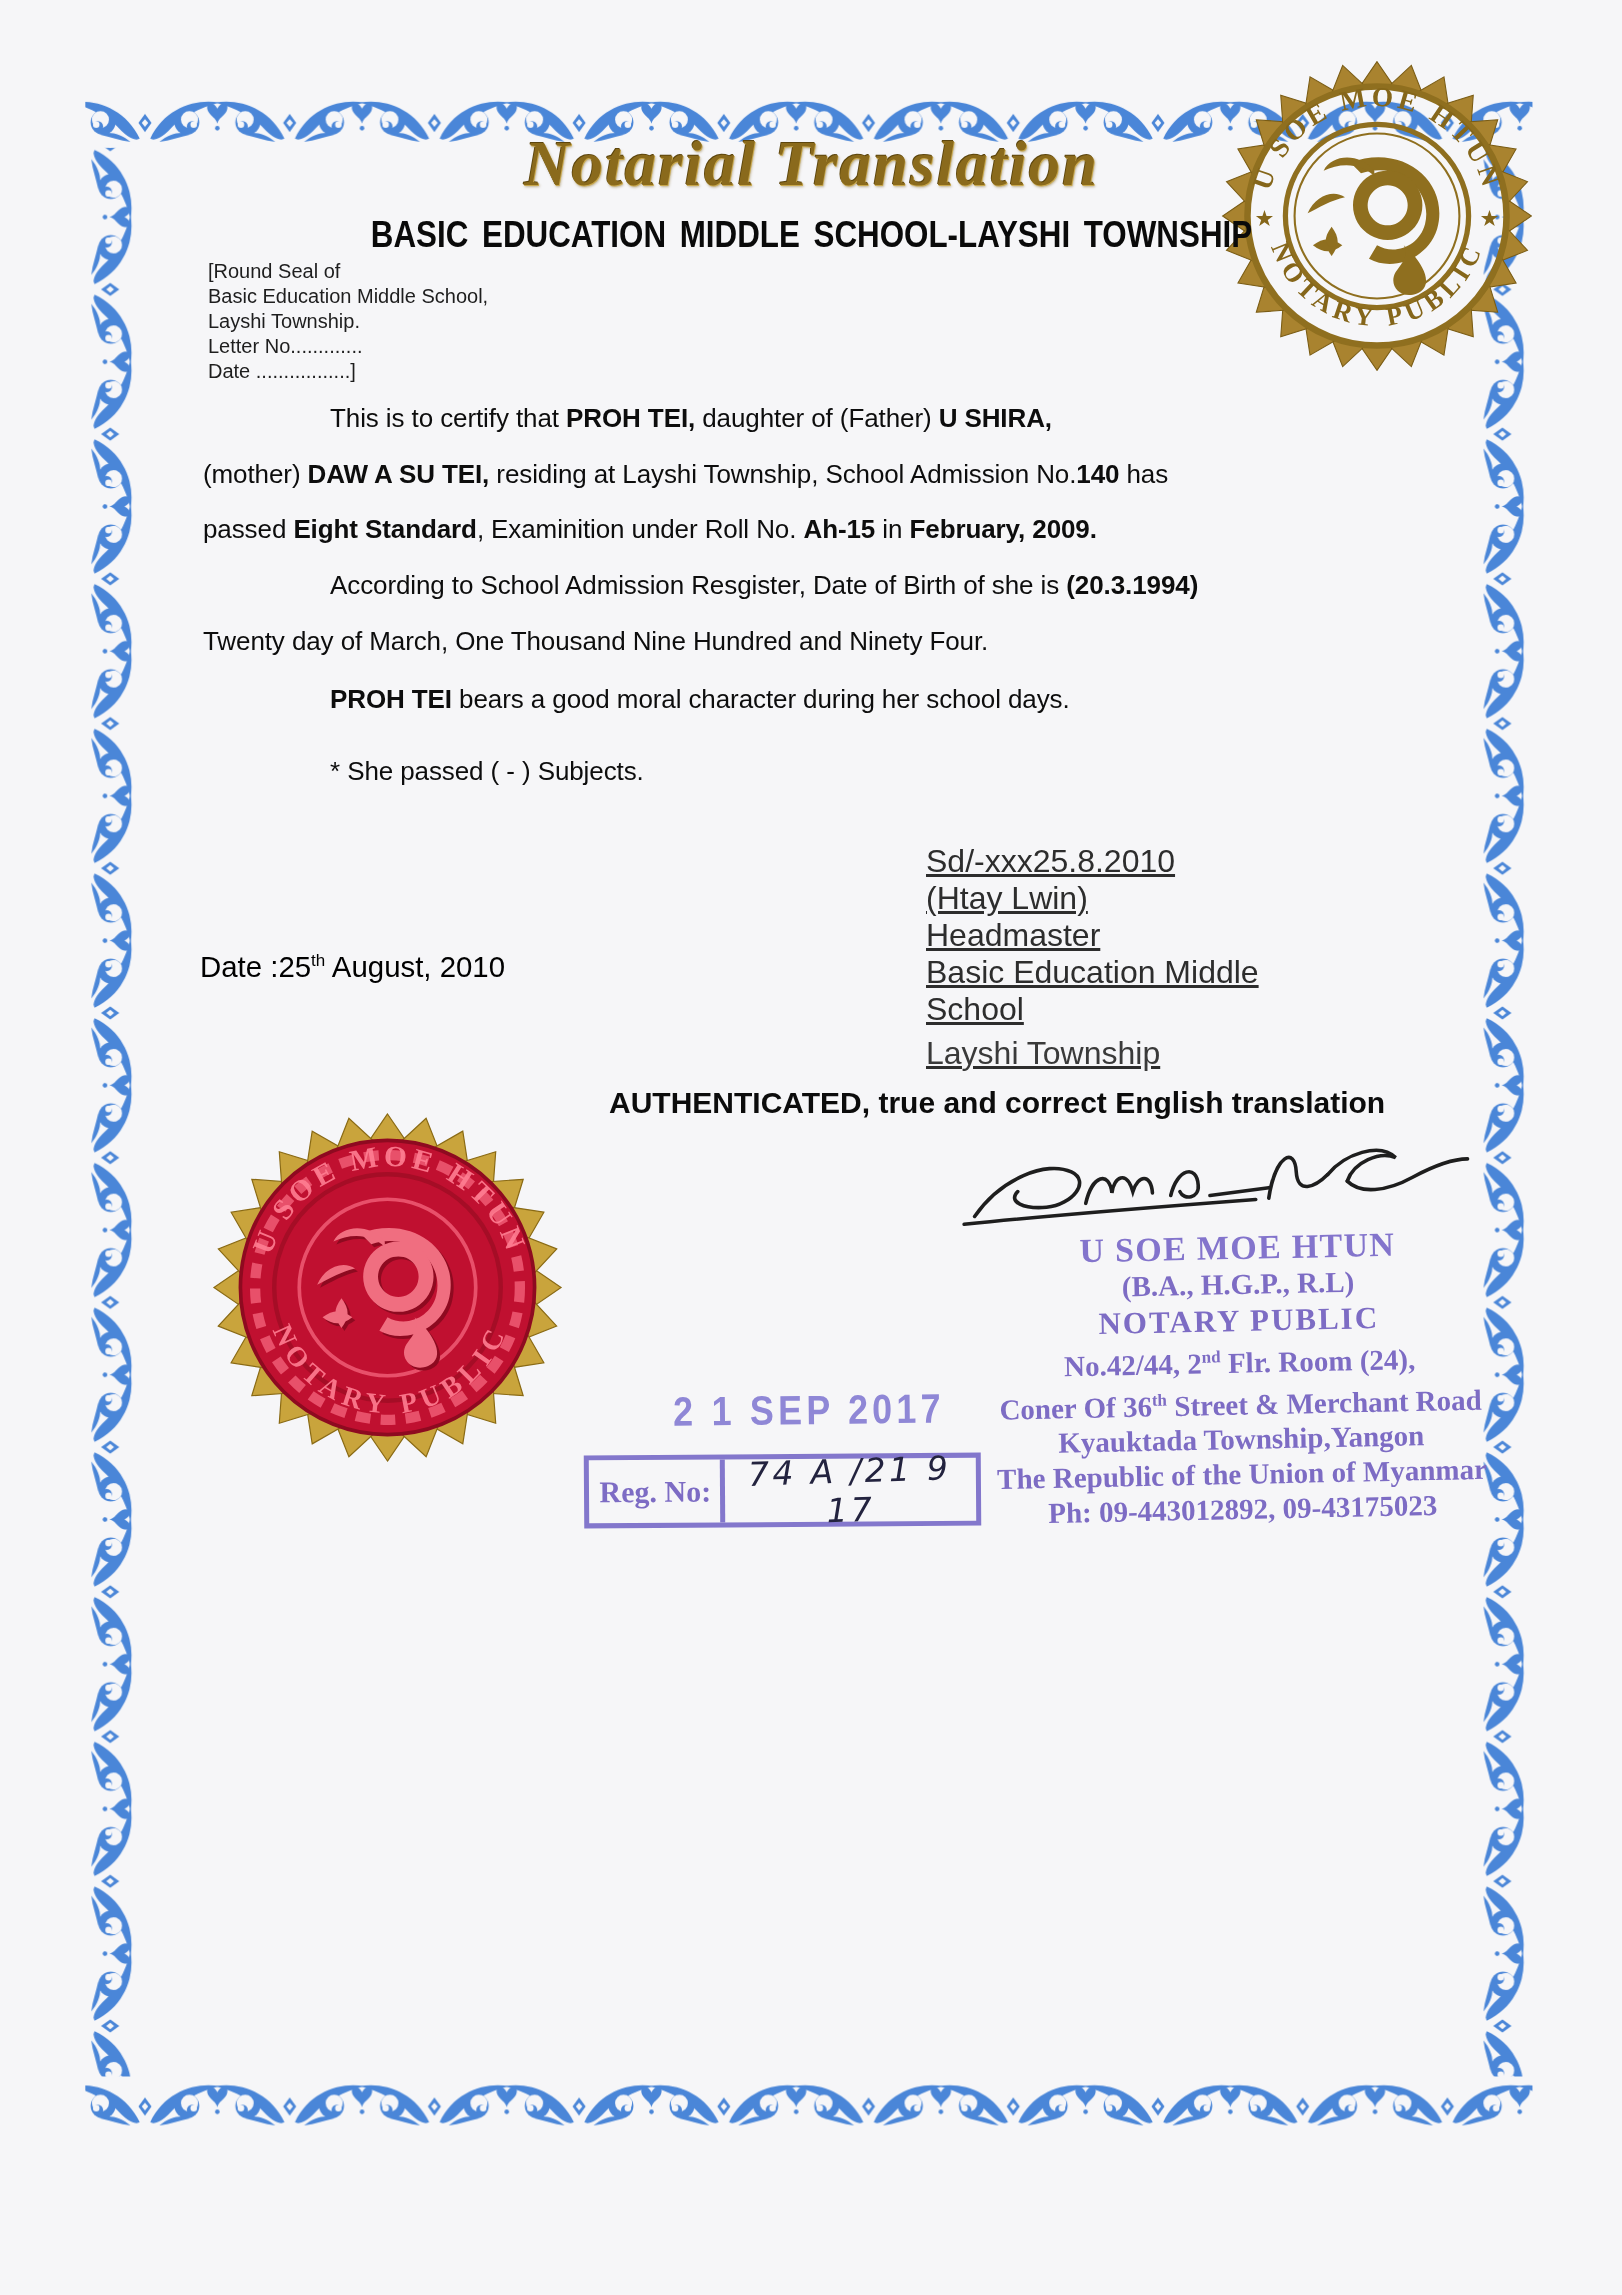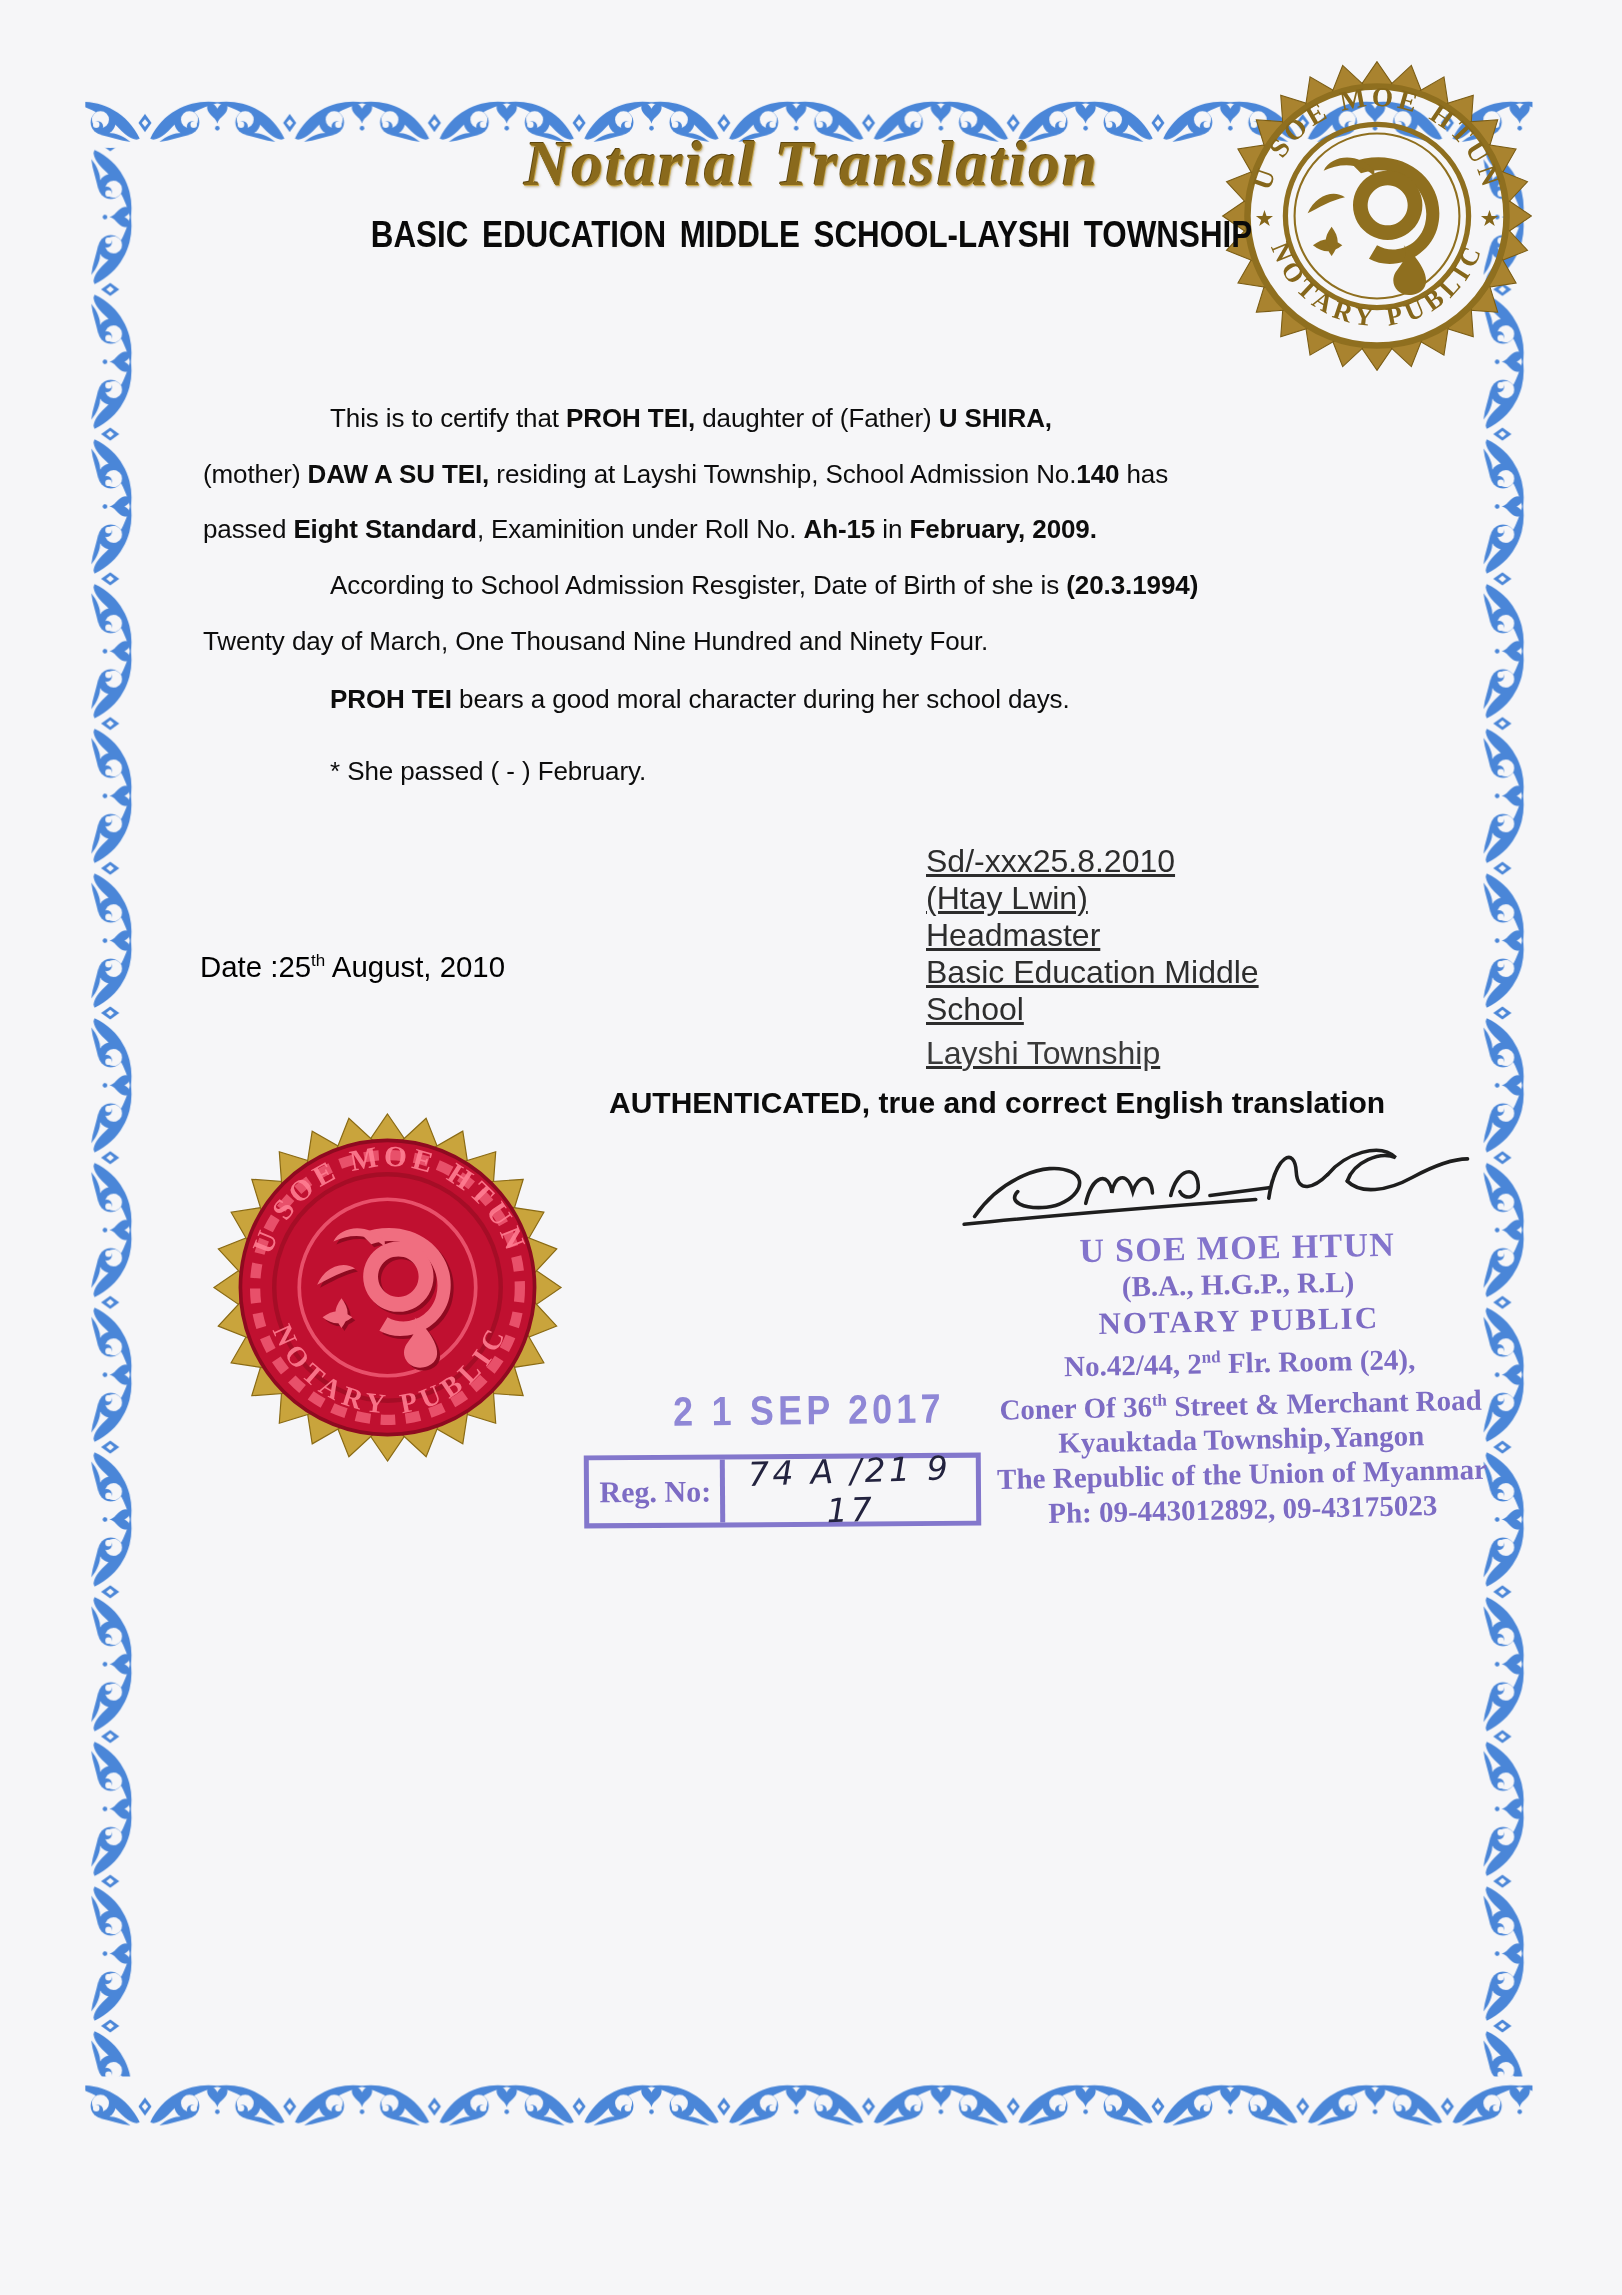--- a/index.html
+++ b/index.html
@@ -146,20 +146,27 @@
     </text>
     <text font-family="Liberation Serif, serif" font-weight="700" font-size="20" letter-spacing="4" fill="#85661a">
       <textPath href="#arcBot" startOffset="50%" text-anchor="middle">NOTARY PUBLIC</textPath>
     </text>
     <text x="-86" y="8" text-anchor="middle" font-family="DejaVu Sans, sans-serif" font-size="17" fill="#85661a">★</text>
     <text x="86" y="8" text-anchor="middle" font-family="DejaVu Sans, sans-serif" font-size="17" fill="#85661a">★</text>
   </svg>
 
   <div class="abs school-header">BASIC EDUCATION MIDDLE SCHOOL-LAYSHI TOWNSHIP</div>
 
+  <div class="abs seal-note">
+    <div>[Round Seal of</div>
+    <div>Basic Education Middle School,</div>
+    <div>Layshi Township.</div>
+    <div>Letter No.............</div>
+    <div>Date .................]</div>
+  </div>
 
 
   <div class="abs bodyline ind" style="top:403px">
     <span>This is to certify that </span><b>PROH TEI,</b><span> daughter of (Father) </span><b>U SHIRA,</b>
   </div>
   <div class="abs bodyline noind" style="top:459px">
     <span>(mother) </span><b>DAW A SU TEI,</b><span> residing at Layshi Township, School Admission No.</span><b>140</b><span> has</span>
   </div>
   <div class="abs bodyline noind" style="top:514px">
     <span>passed </span><b>Eight Standard</b><span>, Examinition under Roll No. </span><b>Ah-15</b><span> in </span><b>February, 2009.</b>
@@ -167,21 +174,21 @@
   <div class="abs bodyline ind" style="top:570px">
     <span>According to School Admission Resgister, Date of Birth of she is </span><b>(20.3.1994)</b>
   </div>
   <div class="abs bodyline ind" style="top:684px">
     <b>PROH TEI</b><span> bears a good moral character during her school days.</span>
   </div>
   <div class="abs bodyline noind" style="top:626px">
     <span>Twenty day of March, One Thousand Nine Hundred and Ninety Four.</span>
   </div>
   <div class="abs bodyline ind" style="top:756px">
-    <span>* She passed ( - ) February.</span>
+    <span>* She passed ( - ) Subjects.</span>
   </div>
 
   <div class="abs hm-block">
     <div>Sd/-xxx25.8.2010</div>
     <div>(Htay Lwin)</div>
     <div>Headmaster</div>
     <div>Basic Education Middle School</div>
     <div class="town">Layshi Township</div>
   </div>
 

